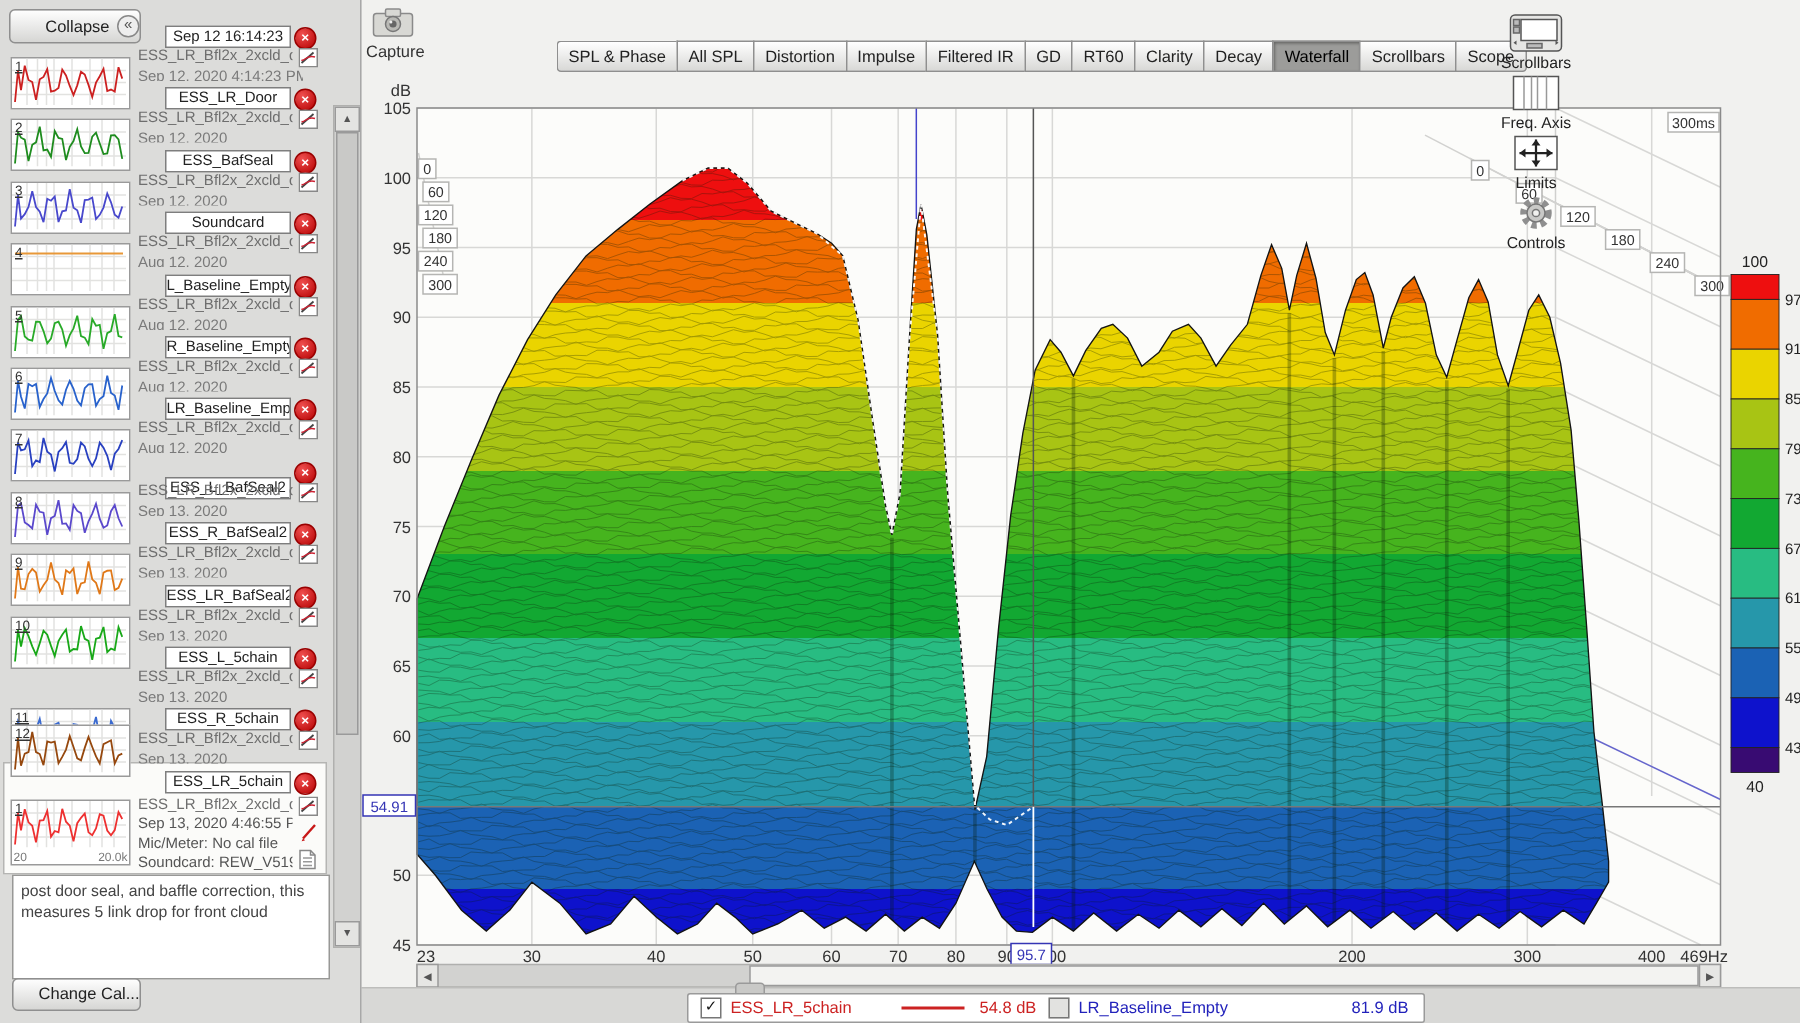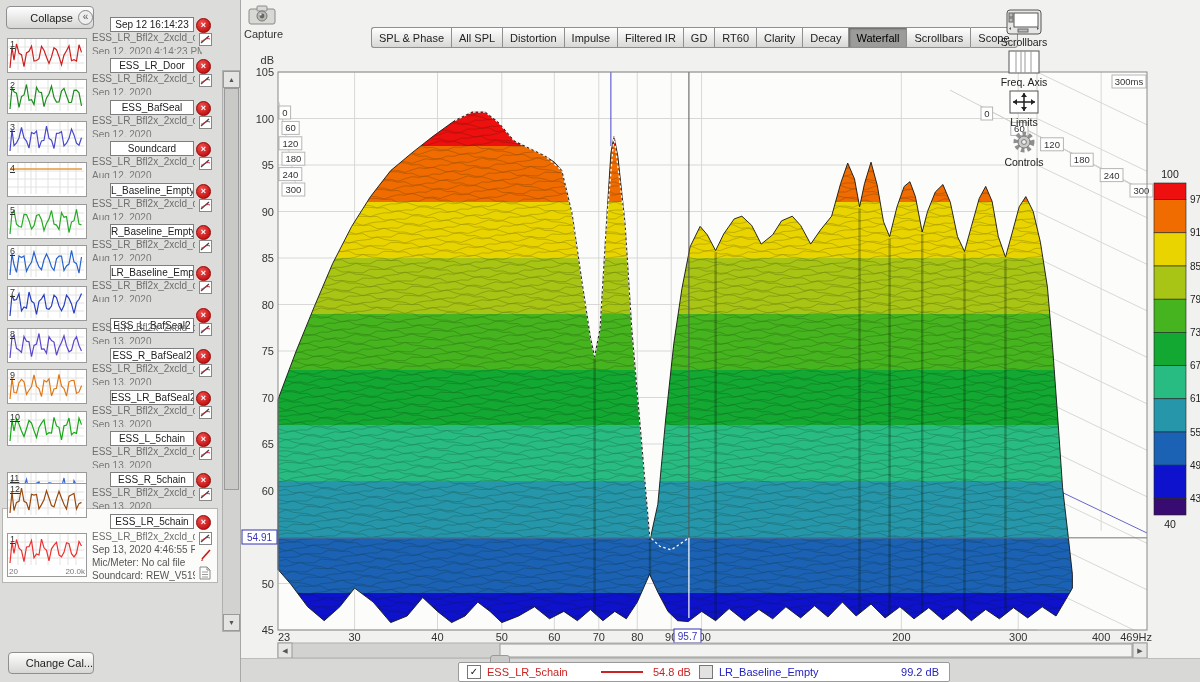--- a/index.html
+++ b/index.html
@@ -795,36 +795,37 @@
               <line x1="52" y1="0" x2="52" y2="31" stroke="#e2e2e0"></line>
               <line x1="60" y1="0" x2="60" y2="31" stroke="#e2e2e0"></line>
               <line x1="68" y1="0" x2="68" y2="31" stroke="#e2e2e0"></line>
               <line x1="0" y1="8" x2="76" y2="8" stroke="#e2e2e0"></line>
               <line x1="0" y1="16" x2="76" y2="16" stroke="#e2e2e0"></line>
               <line x1="0" y1="24" x2="76" y2="24" stroke="#e2e2e0"></line>
               <path d="M2,29 L4,8L6,19.5L8.5,5.5L11,14.2L13.5,16.5L16,27.6L18.5,13.0L21,12.7L23.5,6.6L26,23.8L28.5,20.0L31,20.9L33.5,5.2L36,13.8L38.5,16.4L41,26.8L43.5,14.8L46,11.2L48.5,8.3L51,20.9L53.5,22.8L56,18.3L58.5,8.8L61,9.8L63.5,19.7L66,22.9L68.5,19.4L71,7.4L73.5,12.0" fill="none" stroke="#ee3030" stroke-width="1.2"></path>
             </svg><span class="num">1</span><span style="position:absolute;left:1px;bottom:0;font-size:8px;color:#777">20</span><span style="position:absolute;right:1px;bottom:0;font-size:8px;color:#777">20.0k</span></div>
         </div>
       </div>
+    <div id="notesBox">post door seal, and baffle correction, this measures 5 link drop for front cloud</div>
     <div id="changeCal" class="btn3d">
       <span>Change Cal...</span>
     </div>
     <div id="sbScroll">
       <div class="sbArrow" style="top:0;">▲</div>
       <div id="sbThumb"></div>
       <div class="sbArrow" style="bottom:0;">▼</div>
     </div>
   </div>
 
   <div id="legendbar">
     <div id="grip"></div>
     <div id="legendbox">
         <div class="cbx">✓</div>
         <div class="lgname" style="color: rgb(204, 34, 34); width: 110px;">ESS_LR_5chain</div>
         <div class="lgdash" style="border-top-color: rgb(204, 34, 34);"></div>
         <div class="lgval" style="color: rgb(204, 34, 34);">54.8 dB</div>
         <div class="cbx off"></div>
         <div class="lgname" style="color: rgb(34, 34, 187); width: 150px;">LR_Baseline_Empty</div>
-        <div class="lgval" style="color: rgb(34, 34, 187); margin-left: auto; margin-right: 10px;">99.2 dB</div>
+        <div class="lgval" style="color: rgb(34, 34, 187); margin-left: auto; margin-right: 10px;">81.9 dB</div>
       </div>
   </div>
 
 </div>
 
 </body></html>

